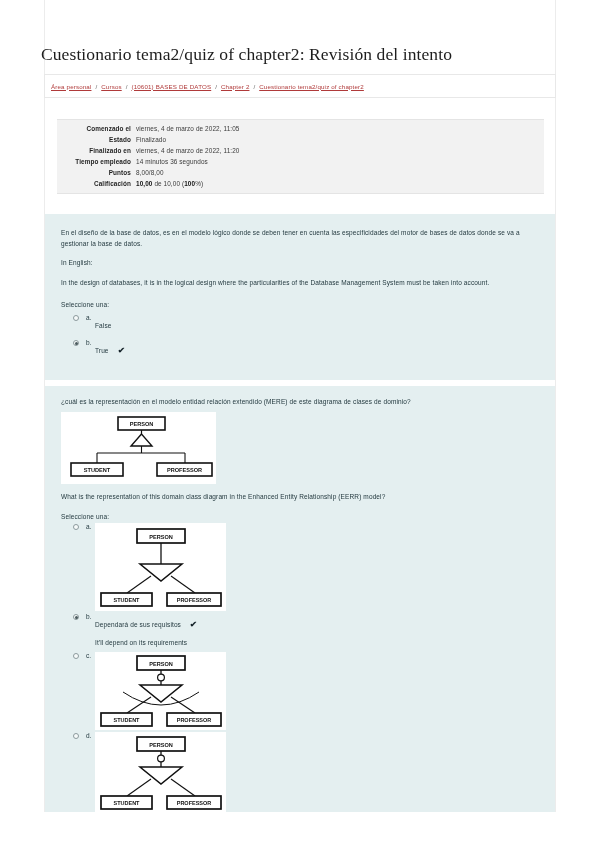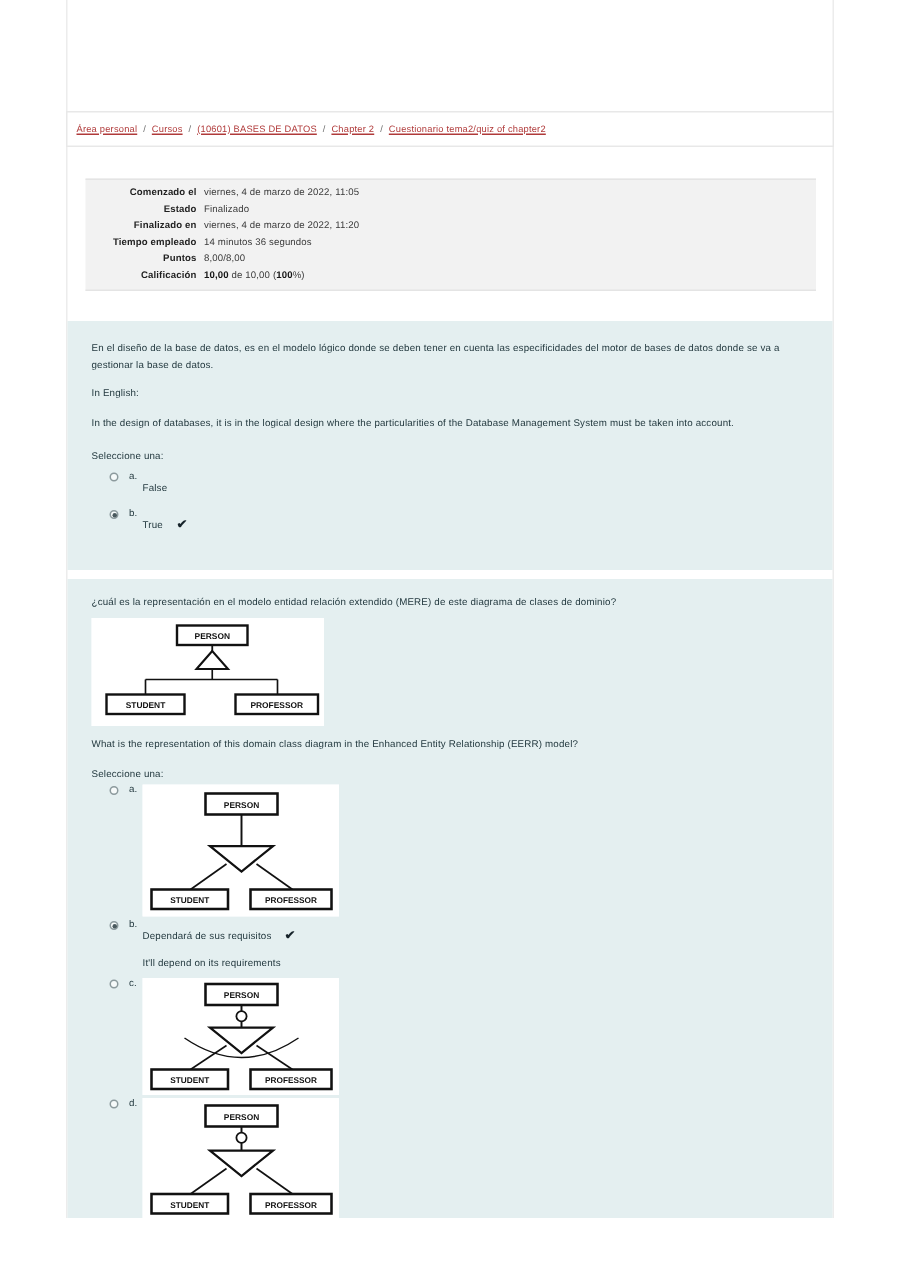--- a/index.html
+++ b/index.html
@@ -188,20 +188,21 @@
   }
   .dg-inline-wrap { margin: 3px 0 2px 0; }
 </style>
 </head>
 <body>
 
 <div class="page">
 
   <div class="content-frame"></div>
 
+  <div class="page-title">Cuestionario tema2/quiz of chapter2: Revisión del intento</div>
 
   <nav class="breadcrumb">
     <a class="crumb">Área personal</a>
     <span class="crumb-sep">/</span>
     <a class="crumb">Cursos</a>
     <span class="crumb-sep">/</span>
     <a class="crumb">(10601) BASES DE DATOS</a>
     <span class="crumb-sep">/</span>
     <a class="crumb">Chapter 2</a>
     <span class="crumb-sep">/</span>

